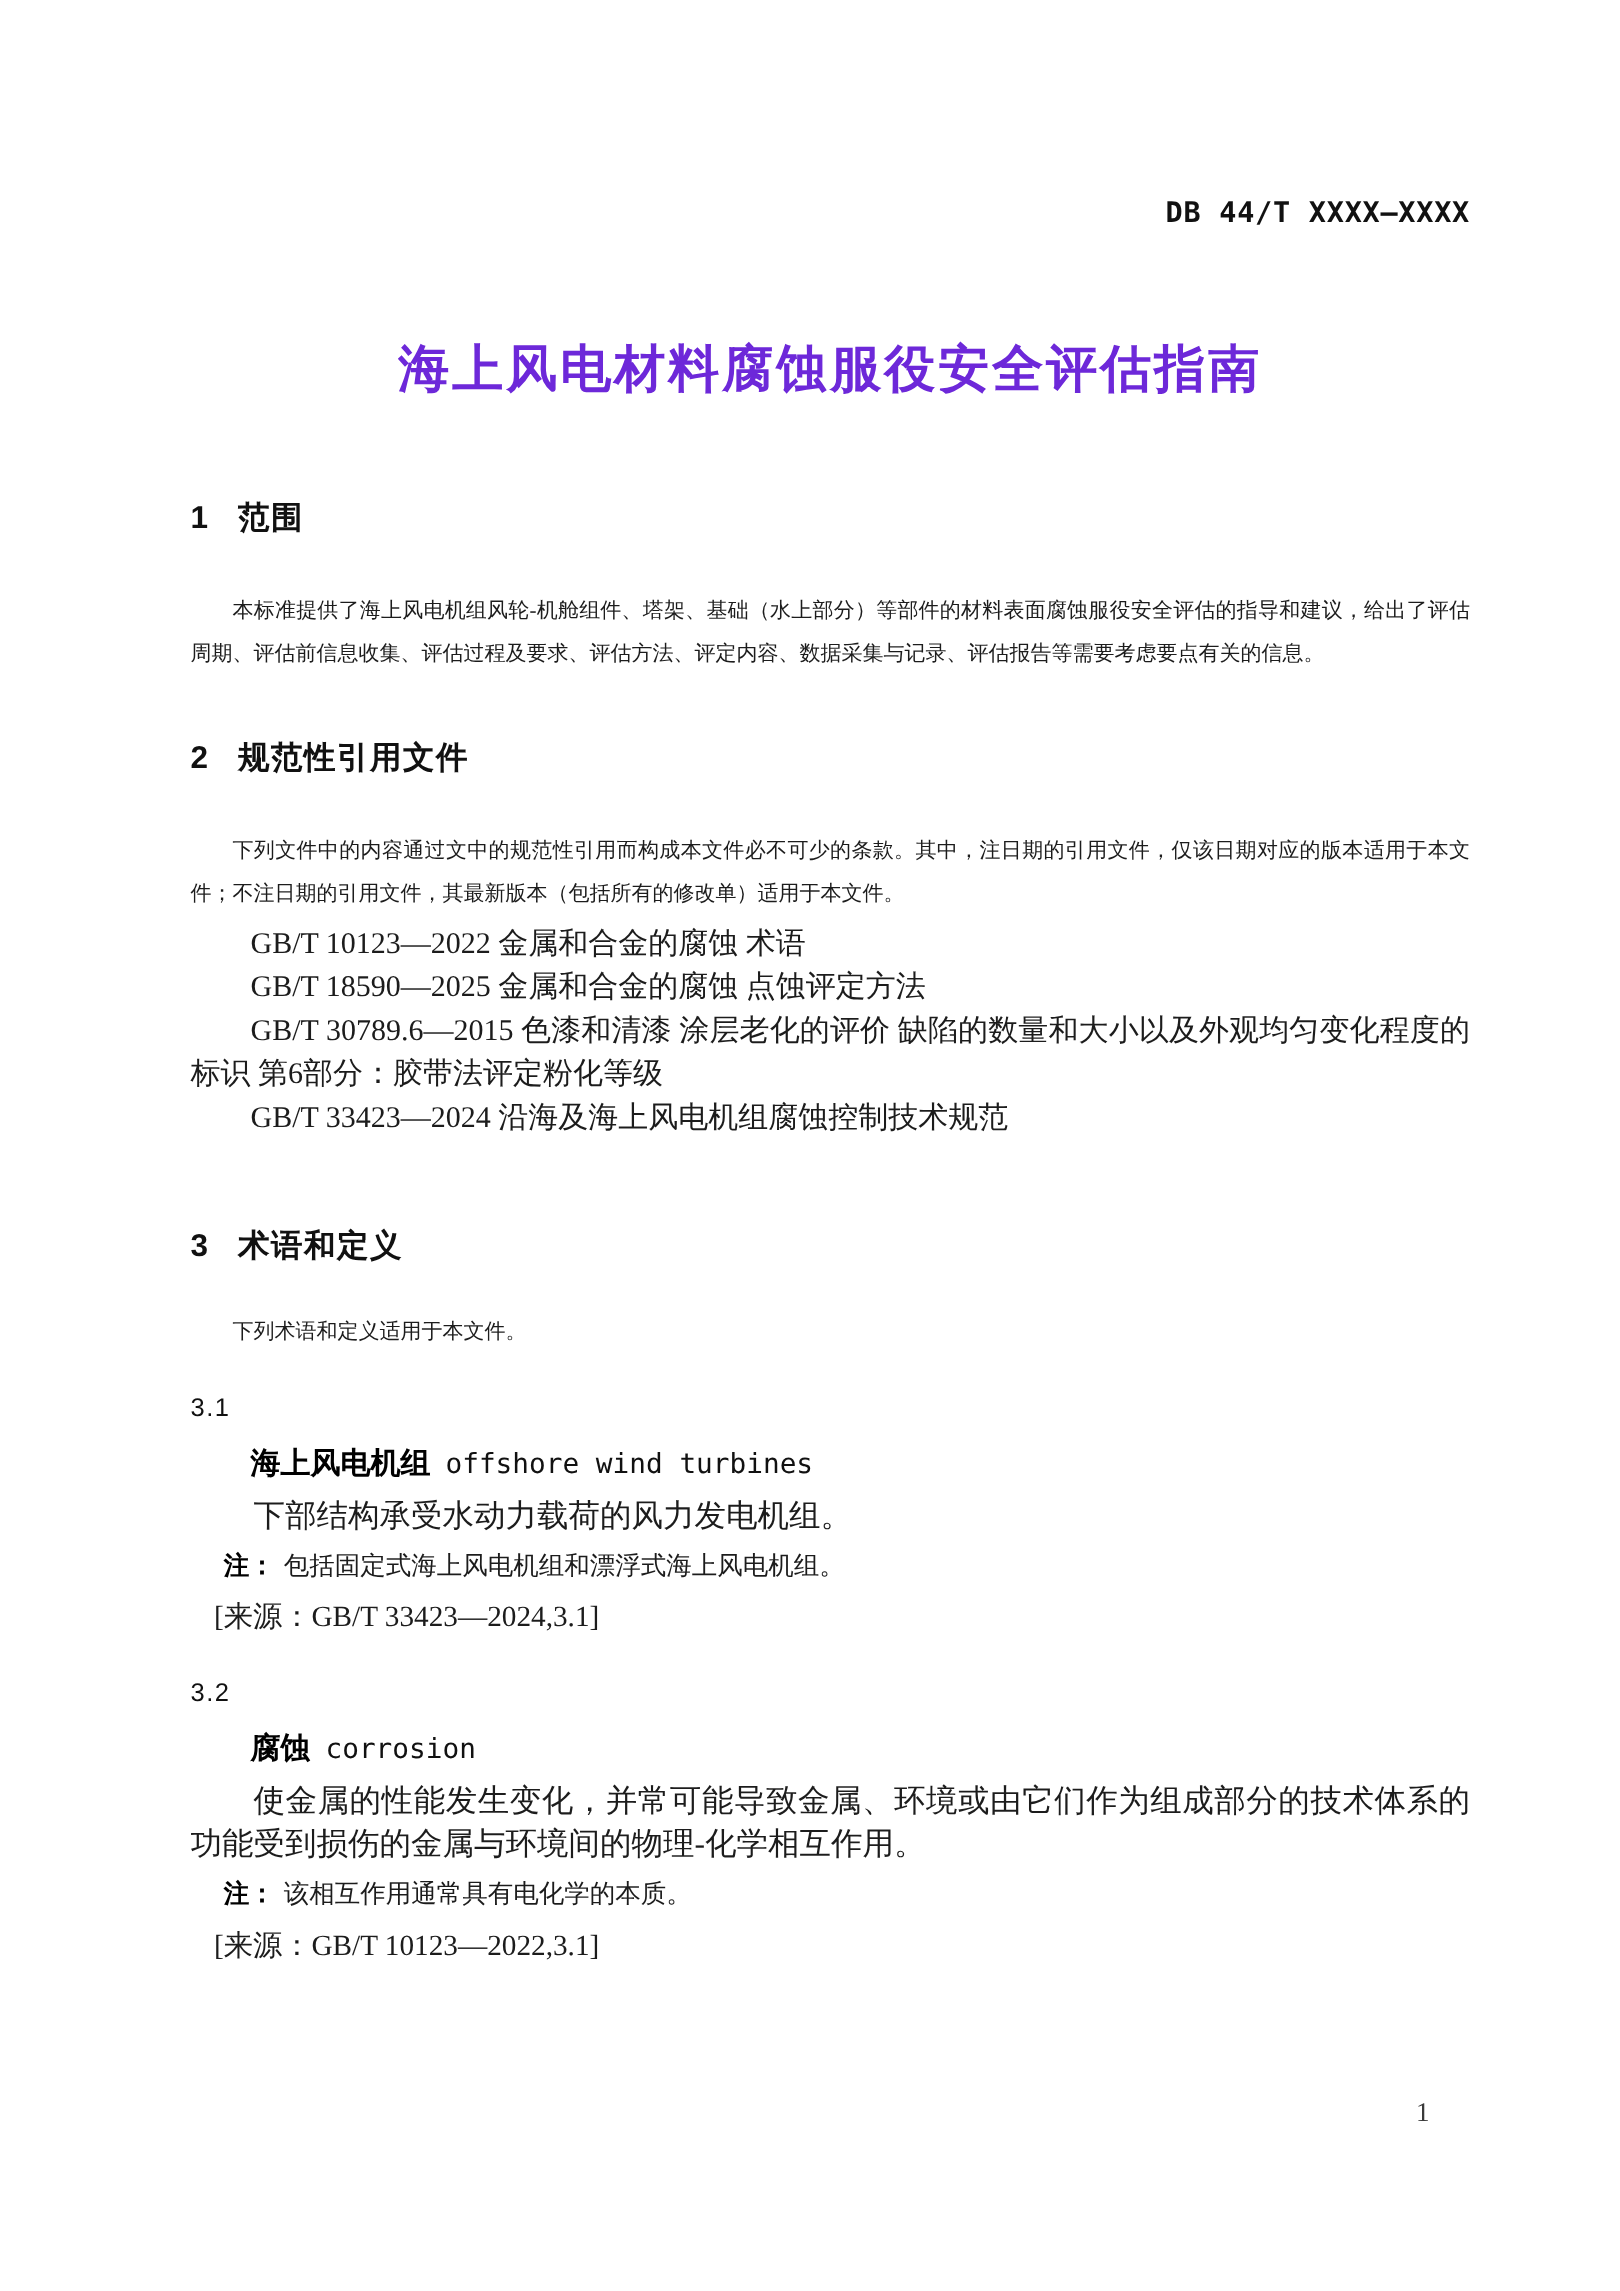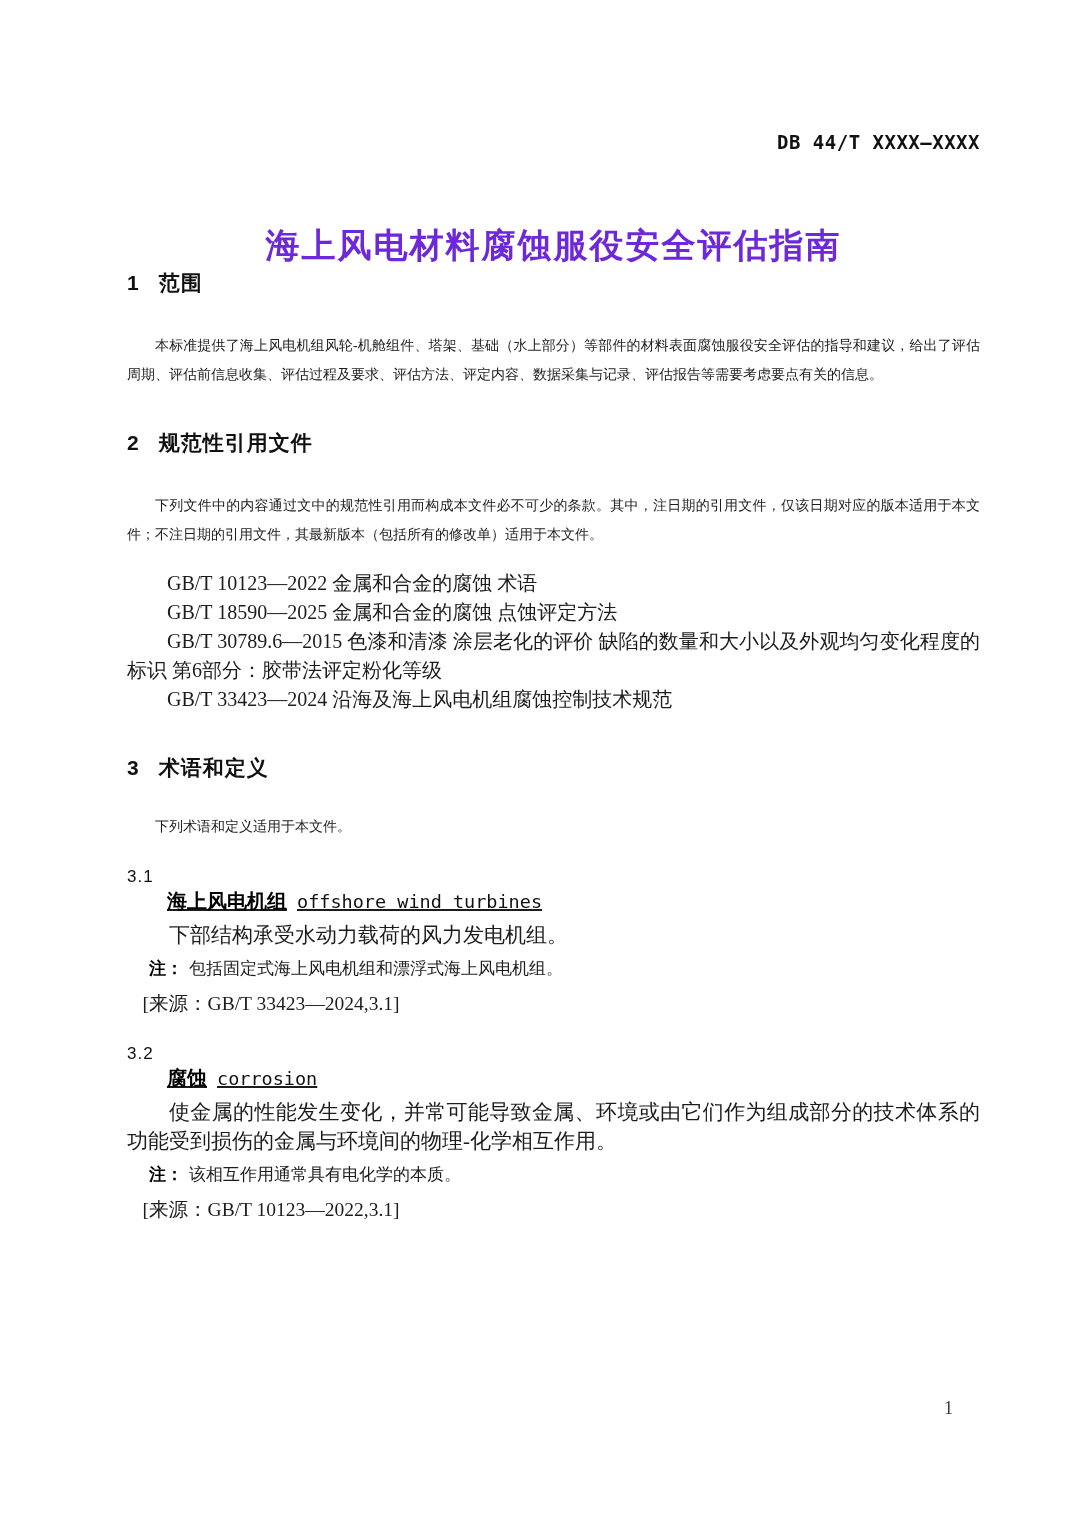--- a/index.html
+++ b/index.html
@@ -45,55 +45,55 @@
   }
   
   .sec-heading {
     font-family: "Liberation Sans", "DejaVu Sans", sans-serif;
     font-weight: 700;
     font-size: 21px;
     color: #111;
     letter-spacing: 1px;
   }
   .sec-heading .sec-num { display: inline-block; margin-right: 20px; letter-spacing: 0; }
-  .h-sec1 { }
+  .h-sec1 { margin-top: 62px; }
   .h-sec2 { margin-top: 40px; }
-  .h-sec3 { margin-top: 40px; }
+  .h-sec3 { margin-top: 56px; }
   
   .para {
     margin-top: 34px;
     font-size: 14px;
     line-height: 29px;
     text-align: justify;
     text-indent: 2em;
     color: #1c1c1c;
   }
   .para.tight { margin-top: 30px; }
   
-  .refs { margin-top: 20px; }
+  .refs { margin-top: 4px; }
   .ref {
     font-size: 20px;
     line-height: 29px;
     text-align: justify;
     text-indent: 2em;
     color: #1c1c1c;
   }
   
   .term { margin-top: 26px; }
   .term-num {
     font-family: "Liberation Sans", "DejaVu Sans", sans-serif;
     font-size: 17px;
     letter-spacing: 1px;
     color: #111;
   }
   .term-title {
+    margin-top: 13px;
     text-indent: 2em;
     font-size: 20px;
     line-height: 28px;
-    text-decoration: underline;
   }
   .term-zh {
     font-family: "Liberation Sans", "DejaVu Sans", sans-serif;
     font-weight: 700;
     color: #000;
   }
   .term-en {
     font-family: "DejaVu Sans Mono", "Liberation Mono", monospace;
     font-size: 18.5px;
     margin-left: 10px;

